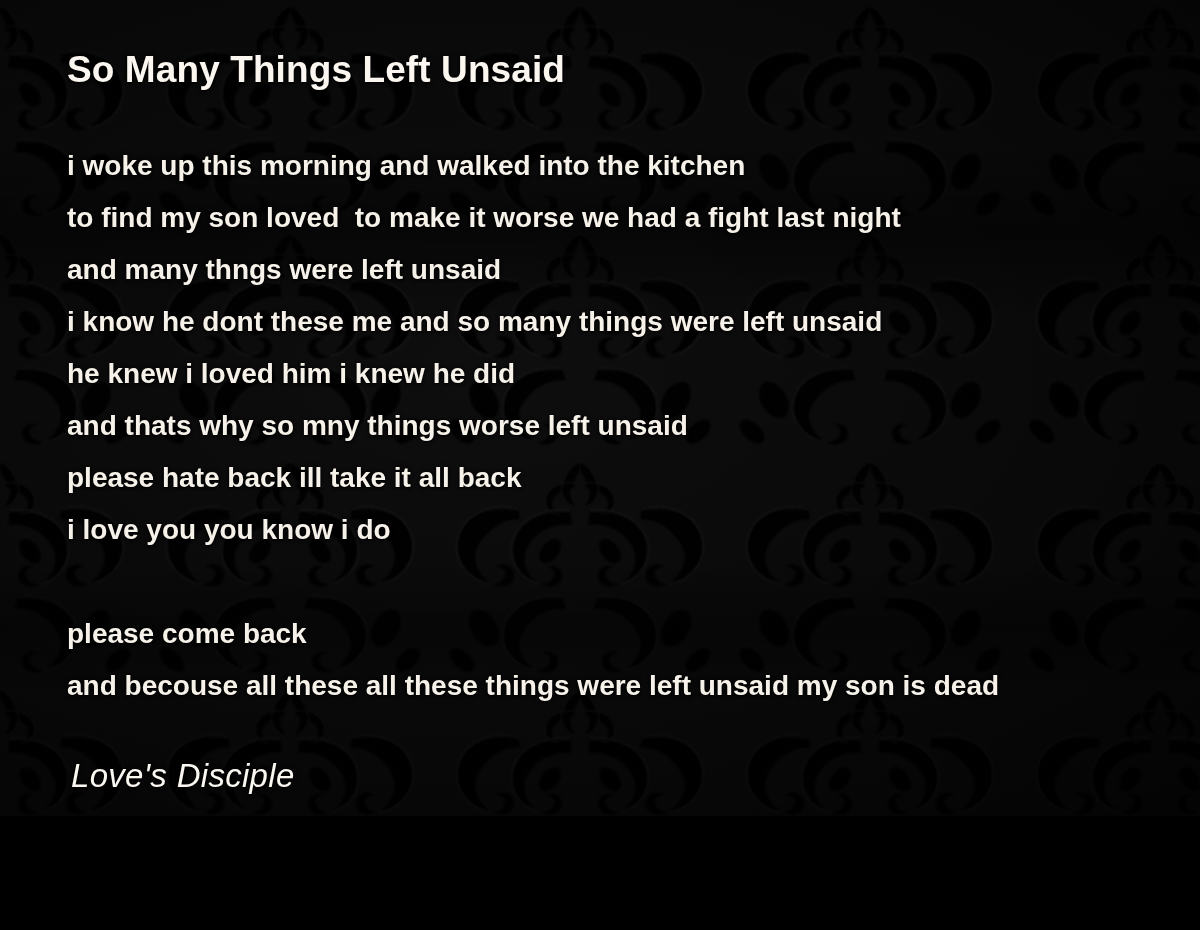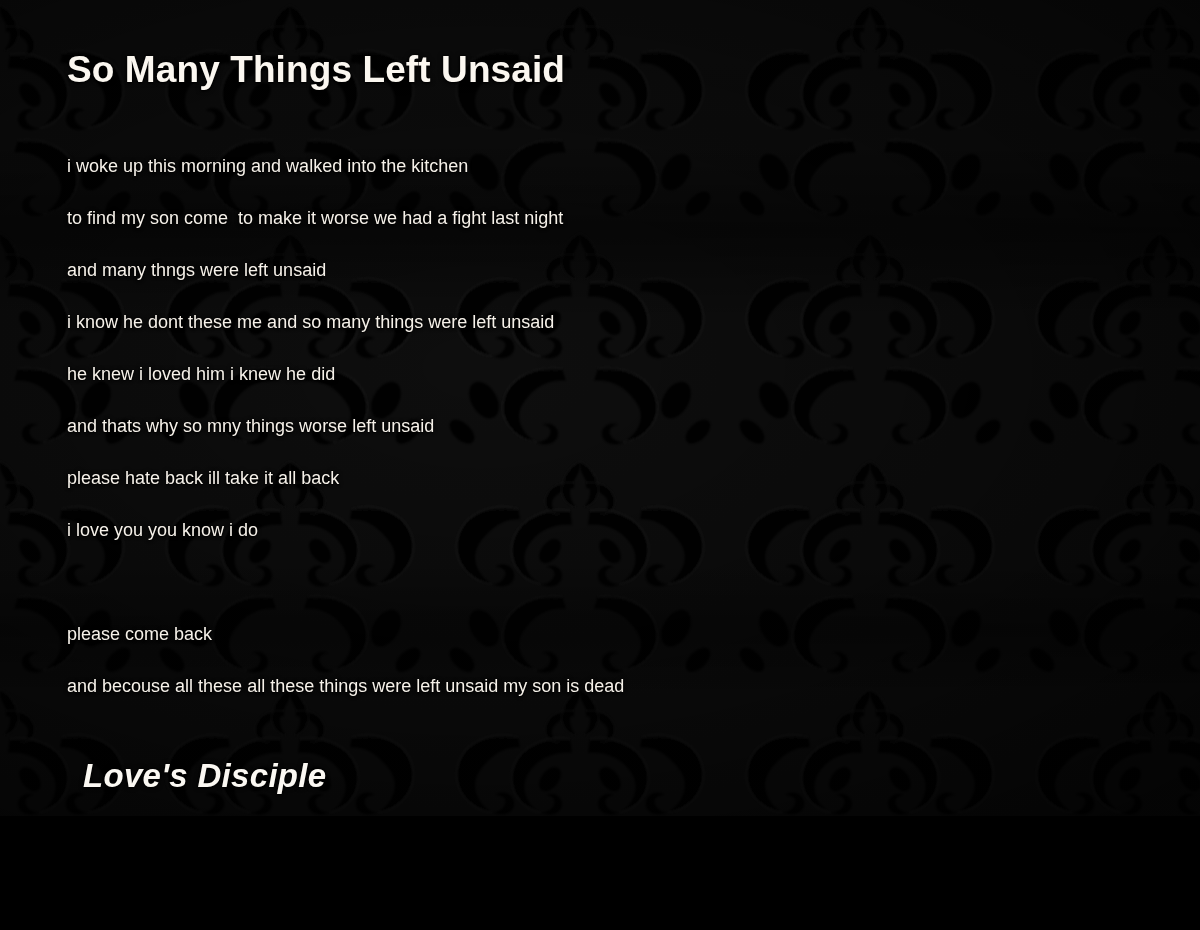--- a/index.html
+++ b/index.html
@@ -65,35 +65,35 @@
     text-shadow: 0 0 5px rgba(0,0,0,0.95), 0 1px 2px rgba(0,0,0,0.9);
   }
   .poem-body {
     margin: 0;
     padding: 0;
     list-style: none;
     margin-top: 49px;
   }
   .poem-line {
     color: #f6f1e9;
-    font-size: 18px;
-    font-weight: normal;
+    font-size: 28px;
+    font-weight: bold;
     line-height: 52px;
     height: 52px;
     white-space: pre;
     text-shadow: 0 0 4px rgba(0,0,0,0.95), 0 1px 2px rgba(0,0,0,0.9);
   }
   .poem-line.blank { color: transparent; }
   .poem-author {
-    margin: 16px;
+    margin: 4px;
     margin-top: 45px;
     color: #fbf8f2;
     font-size: 33px;
     font-style: italic;
-    font-weight: bold;
+    font-weight: normal;
     letter-spacing: 0.3px;
     text-shadow: 0 0 5px rgba(0,0,0,0.95), 0 1px 2px rgba(0,0,0,0.9);
   }
 </style>
 </head>
 <body>
 
 <div class="poem-card">
 
   <div class="bg-base"></div>
@@ -158,21 +158,21 @@
   <div class="bg-vignette"></div>
   <div class="bg-dark-band" style="top:140px;height:180px;background:linear-gradient(180deg,rgba(0,0,0,0) 0%,rgba(0,0,0,0.45) 50%,rgba(0,0,0,0) 100%);"></div>
   <div class="bg-dark-band" style="top:560px;height:140px;background:linear-gradient(180deg,rgba(0,0,0,0) 0%,rgba(0,0,0,0.35) 50%,rgba(0,0,0,0) 100%);"></div>
 
   <div class="content">
 
     <h1 class="poem-title">So Many Things Left Unsaid</h1>
 
     <div class="poem-body">
       <div class="poem-line">i woke up this morning and walked into the kitchen</div>
-      <div class="poem-line">to find my son come  to make it worse we had a fight last night</div>
+      <div class="poem-line">to find my son loved  to make it worse we had a fight last night</div>
       <div class="poem-line">and many thngs were left unsaid</div>
       <div class="poem-line">i know he dont these me and so many things were left unsaid</div>
       <div class="poem-line">he knew i loved him i knew he did</div>
       <div class="poem-line">and thats why so mny things worse left unsaid</div>
       <div class="poem-line">please hate back ill take it all back</div>
       <div class="poem-line">i love you you know i do</div>
       <div class="poem-line blank"></div>
       <div class="poem-line">please come back</div>
       <div class="poem-line">and becouse all these all these things were left unsaid my son is dead</div>
     </div>

